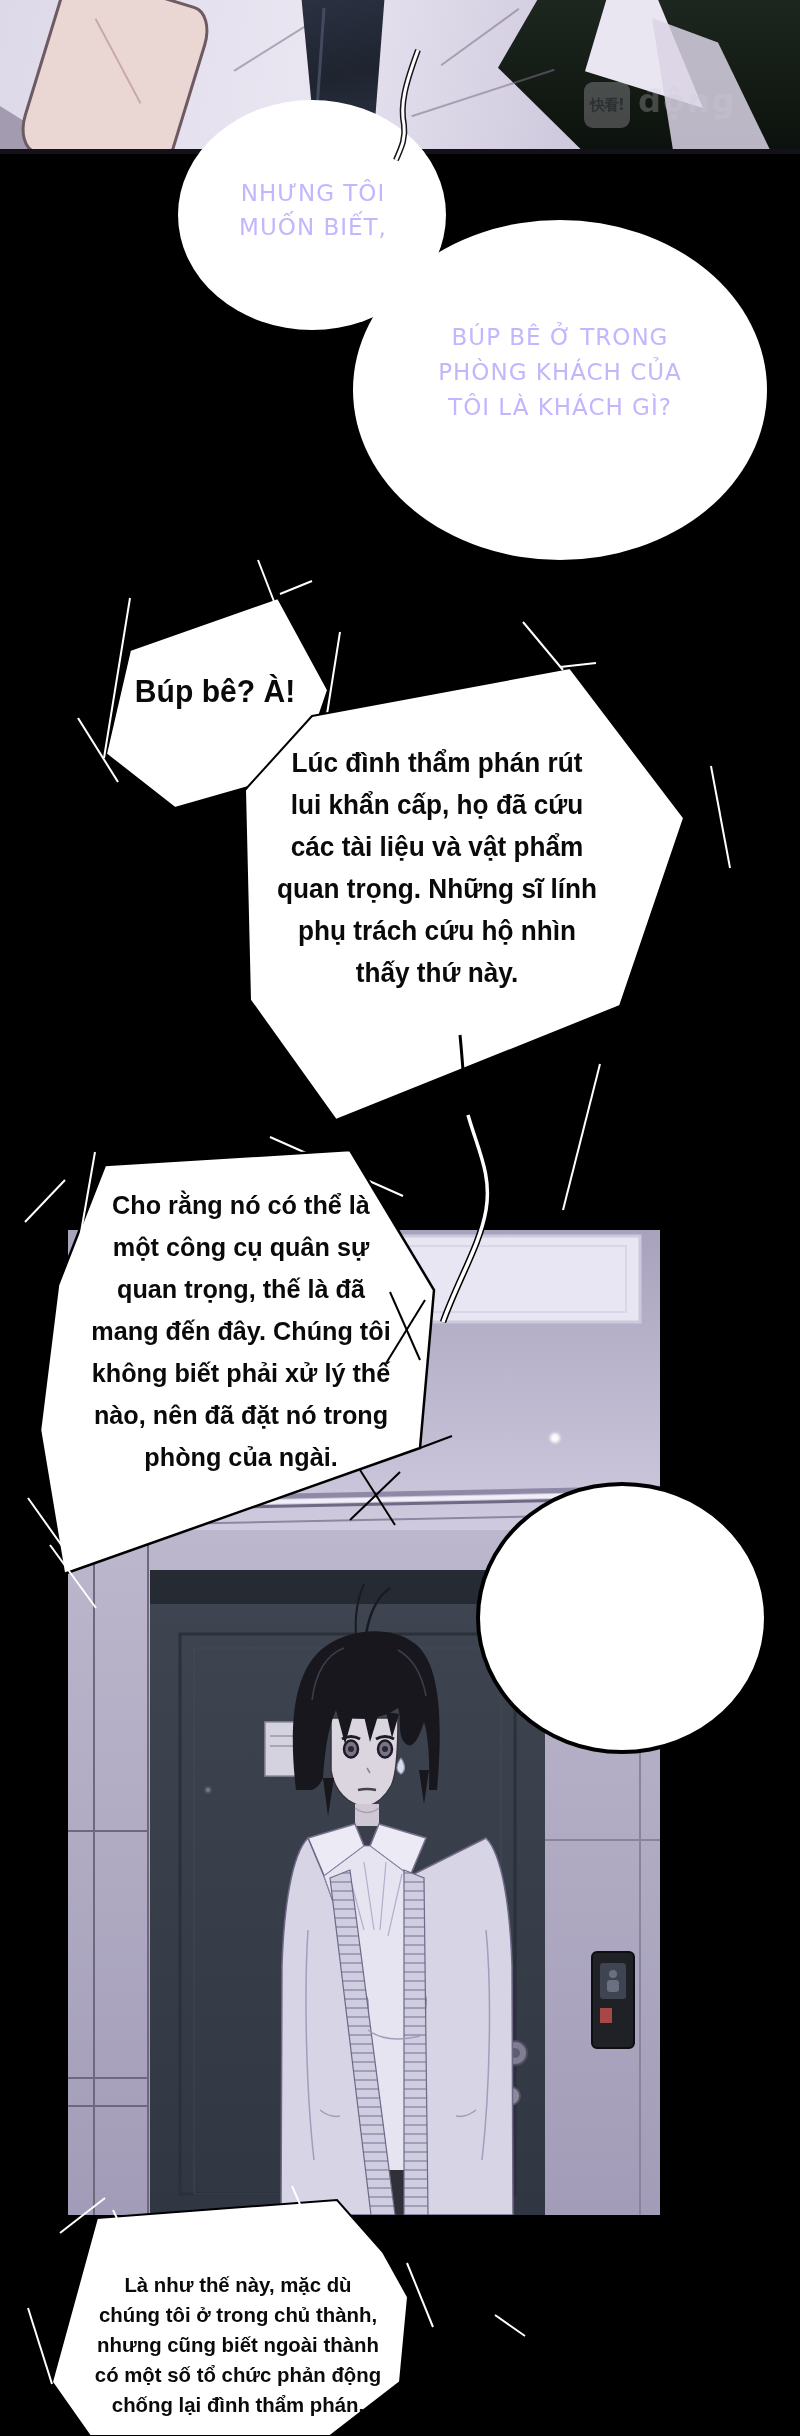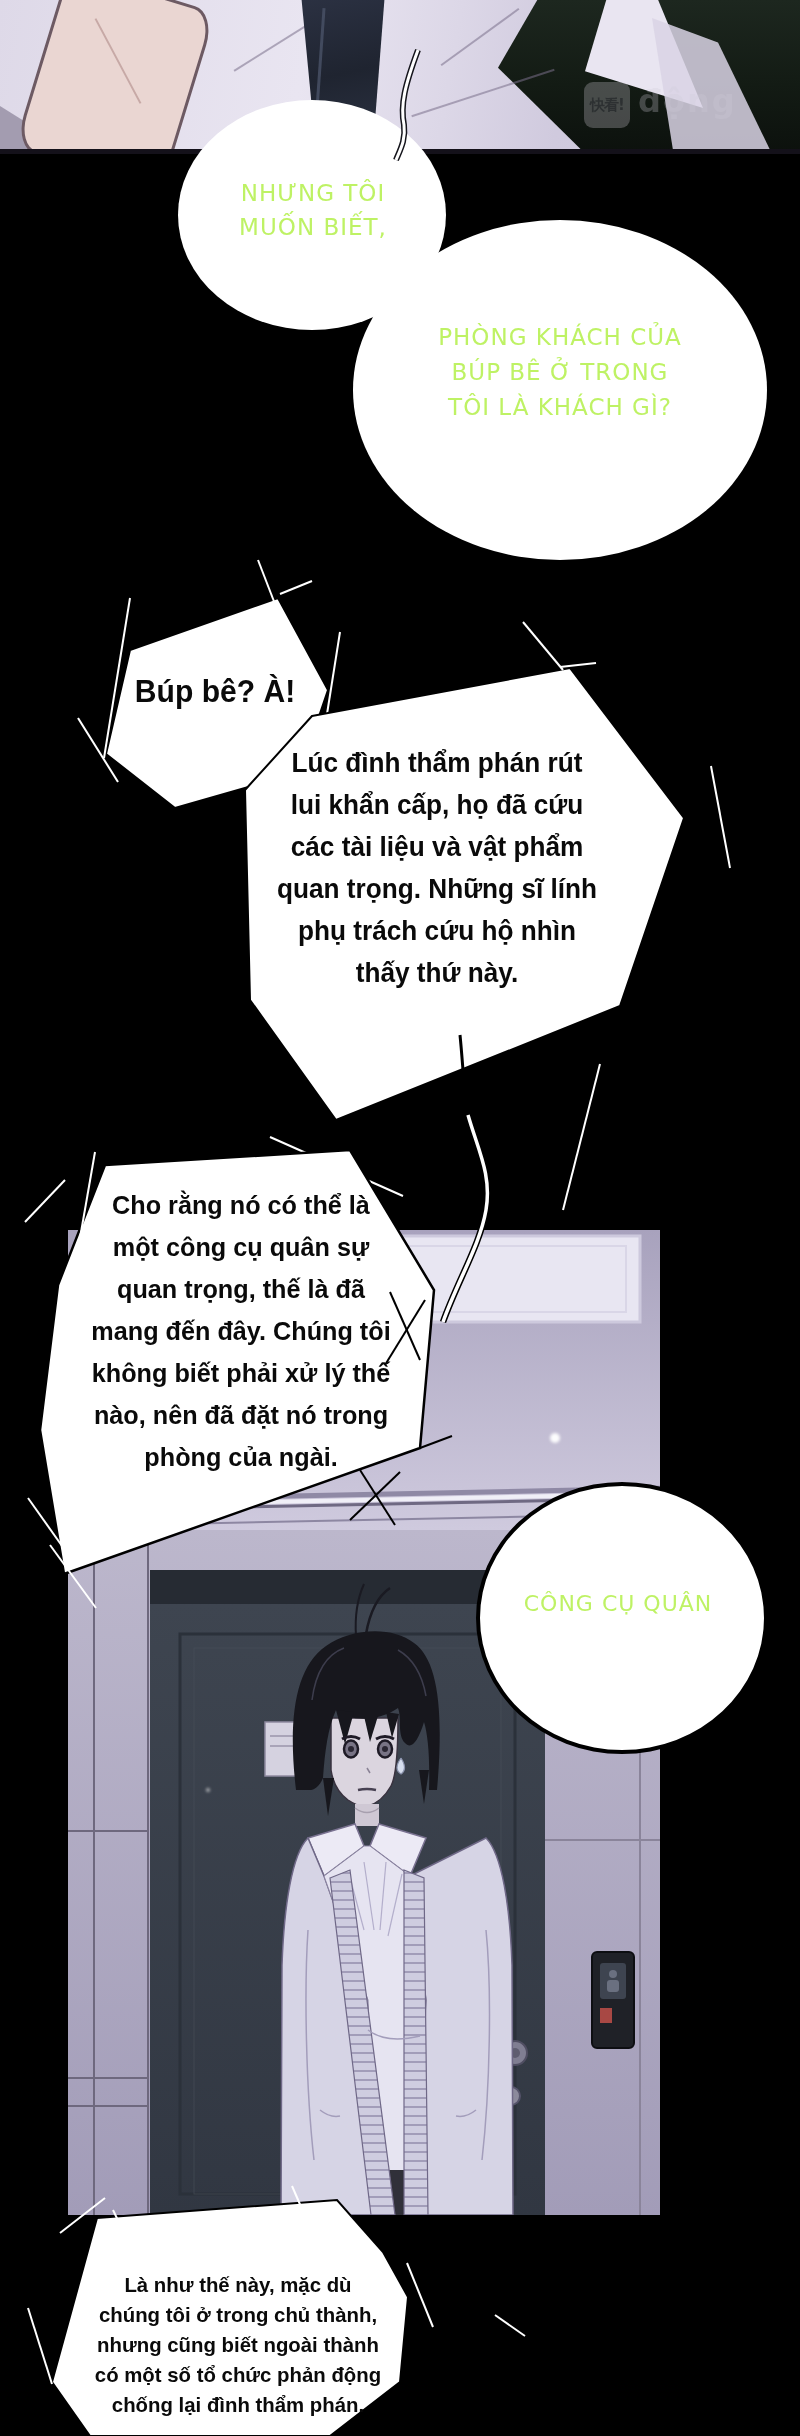--- a/index.html
+++ b/index.html
@@ -41,21 +41,21 @@
   
   .rbubble{position:absolute;background:#fff;border-radius:50%;}
   #b1{left:178px;top:100px;width:268px;height:230px;z-index:2;}
   #b2{left:353px;top:220px;width:414px;height:340px;z-index:2;}
   #b6{left:476px;top:1482px;width:284px;height:264px;border:4px solid #000;z-index:4;}
 
   
   #overlay{position:absolute;left:0;top:0;z-index:3;}
 
   
-  .btxt{position:absolute;z-index:10;text-align:center;color:#bef264;}
+  .btxt{position:absolute;z-index:10;text-align:center;color:#c4b5fd;}
   .round-font{font-family:"DejaVu Sans",sans-serif;letter-spacing:1px;font-weight:500;}
   .spiky-font{font-family:"Liberation Sans","DejaVu Sans",sans-serif;font-weight:700;
               color:#0a0a0a;transform:scaleX(.97);transform-origin:center;}
   #t1{left:188px;top:176px;width:250px;font-size:23px;line-height:34px;}
   #t2{left:358px;top:320px;width:404px;font-size:23px;line-height:35px;}
   #t3{left:108px;top:672px;width:214px;font-size:31px;line-height:40px;}
   #t4{left:253px;top:742px;width:368px;font-size:27px;line-height:42px;}
   #t5{left:56px;top:1184px;width:370px;font-size:26px;line-height:42px;}
   #t6{left:486px;top:1586px;width:264px;font-size:22px;line-height:36px;}
   #t7{left:60px;top:2270px;width:356px;font-size:21px;line-height:30px;}
@@ -282,22 +282,22 @@
         <line x1="495" y1="2315" x2="525" y2="2336"></line>
     </g>
   </svg>
 
   <div id="t1" class="btxt round-font">
     <div>NHƯNG TÔI</div>
     <div>MUỐN BIẾT,</div>
   </div>
 
   <div id="t2" class="btxt round-font">
+    <div>BÚP BÊ Ở TRONG</div>
     <div>PHÒNG KHÁCH CỦA</div>
-    <div>BÚP BÊ Ở TRONG</div>
     <div>TÔI LÀ KHÁCH GÌ?</div>
   </div>
 
   <div id="t3" class="btxt spiky-font">
     <div>Búp bê? À!</div>
   </div>
 
   <div id="t4" class="btxt spiky-font">
     <div>Lúc đình thẩm phán rút</div>
     <div>lui khẩn cấp, họ đã cứu</div>
@@ -311,21 +311,20 @@
     <div>Cho rằng nó có thể là</div>
     <div>một công cụ quân sự</div>
     <div>quan trọng, thế là đã</div>
     <div>mang đến đây. Chúng tôi</div>
     <div>không biết phải xử lý thế</div>
     <div>nào, nên đã đặt nó trong</div>
     <div>phòng của ngài.</div>
   </div>
 
   <div id="t6" class="btxt round-font">
-    <div>CÔNG CỤ QUÂN</div>
   </div>
 
   <div id="t7" class="btxt spiky-font">
     <div>Là như thế này, mặc dù</div>
     <div>chúng tôi ở trong chủ thành,</div>
     <div>nhưng cũng biết ngoài thành</div>
     <div>có một số tổ chức phản động</div>
     <div>chống lại đình thẩm phán.</div>
   </div>
 

